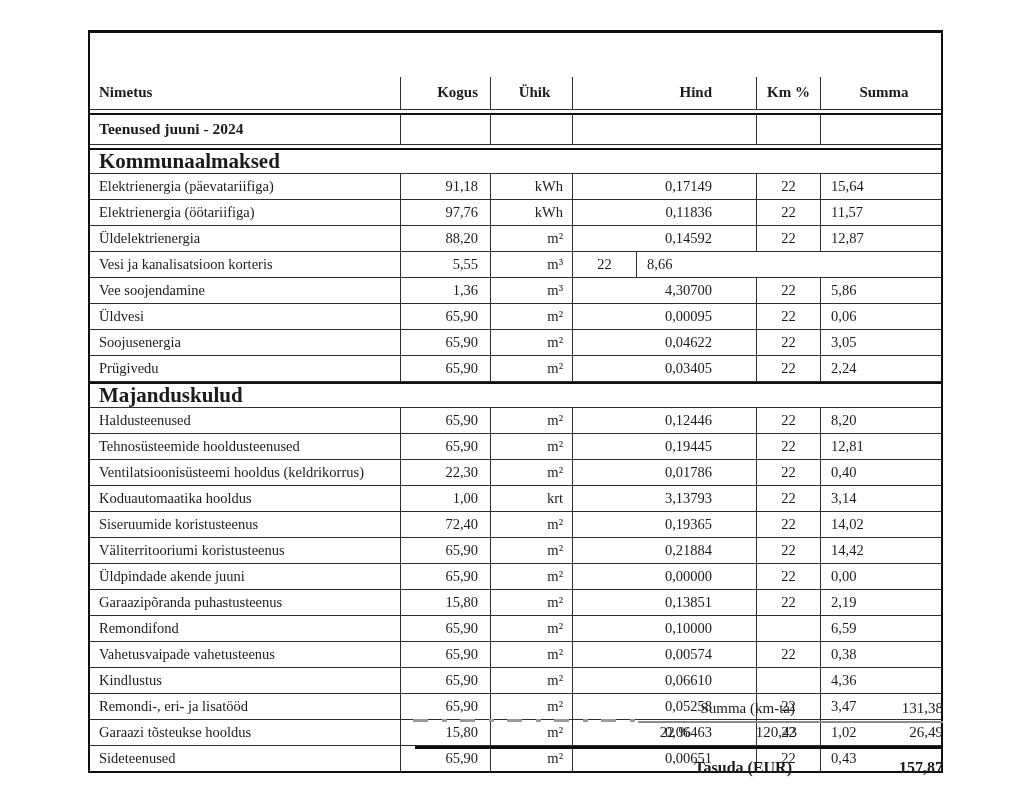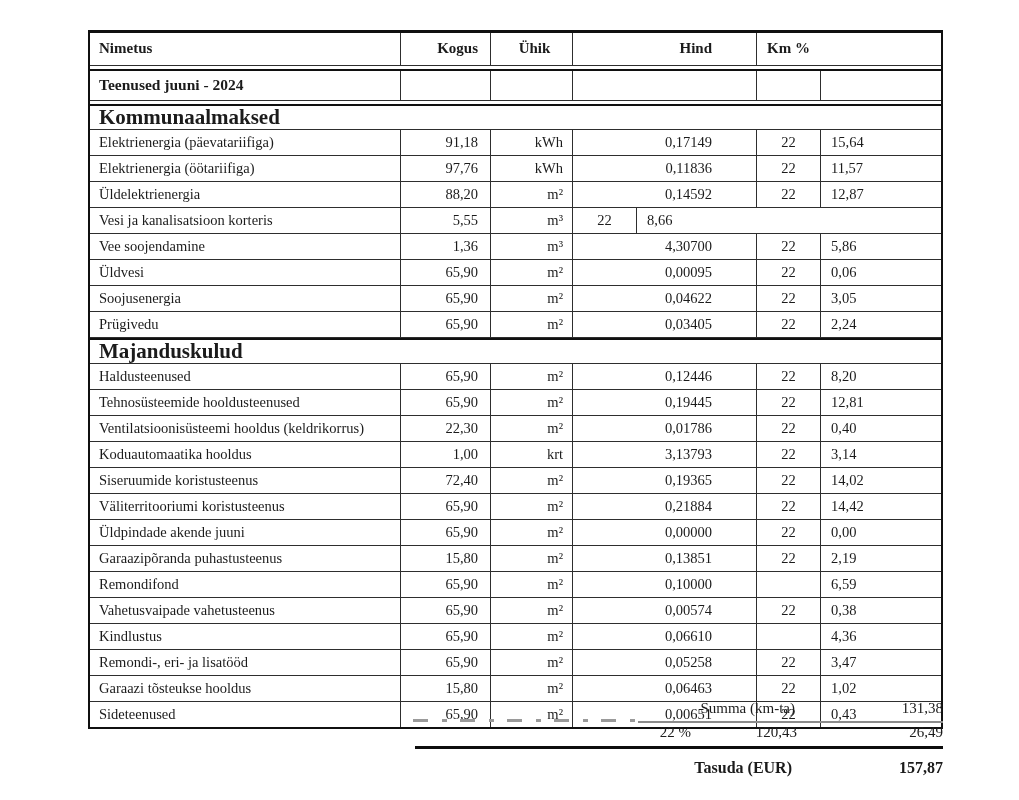--- a/index.html
+++ b/index.html
@@ -17,21 +17,21 @@
     padding:0 10px; white-space:nowrap; overflow:hidden; border-left:1px solid #2e2e2e;
   }
   .cell:first-child { border-left:none; }
   .c-name  { width:310px; text-align:left;  padding-left:9px; }
   .c-qty   { width:90px;  text-align:right; padding-right:12px;font-family:Liberation Serif, serif; }
   .c-unit  { width:82px;  text-align:right; padding-right:9px; }
   .c-price { width:184px; text-align:right; padding-right:44px; }
   .c-vat   { width:64px;  text-align:center; padding:0 4px; }
   .c-sum   { width:121px; text-align:left; padding-right:12px; }
 
-  .header-row { border-bottom:none; }
+  .header-row { border-bottom:none;margin-top:44px; }
   .header-row .cell { font-weight:bold; font-size:15px; height:32px; line-height:31px; }
   .header-row .c-unit, .header-row .c-sum { text-align:center; padding-right:4px; }
 
   .rule-double { height:3px; border-top:1px solid #2e2e2e; border-bottom:2px solid #101010; }
   .rule-thick  { height:0; border-top:2px solid #101010; }
 
   .period-row { border-bottom:none; }
   .period-row .cell { height:29px; line-height:28px; }
   .period-row .c-name { font-weight:bold; font-size:15.5px; }
 
@@ -63,20 +63,21 @@
 <div class="page">
 
   <div class="invoice-table">
 
     <div class="row header-row">
       <div class="cell c-name">Nimetus</div>
       <div class="cell c-qty">Kogus</div>
       <div class="cell c-unit">Ühik</div>
       <div class="cell c-price">Hind</div>
       <div class="cell c-vat">Km %</div>
+      <div class="cell c-sum">Summa</div>
     </div>
 
     <div class="rule-double"></div>
 
     <div class="row period-row">
       <div class="cell c-name">Teenused juuni - 2024</div>
       <div class="cell c-qty"></div>
       <div class="cell c-unit"></div>
       <div class="cell c-price"></div>
       <div class="cell c-vat"></div>

